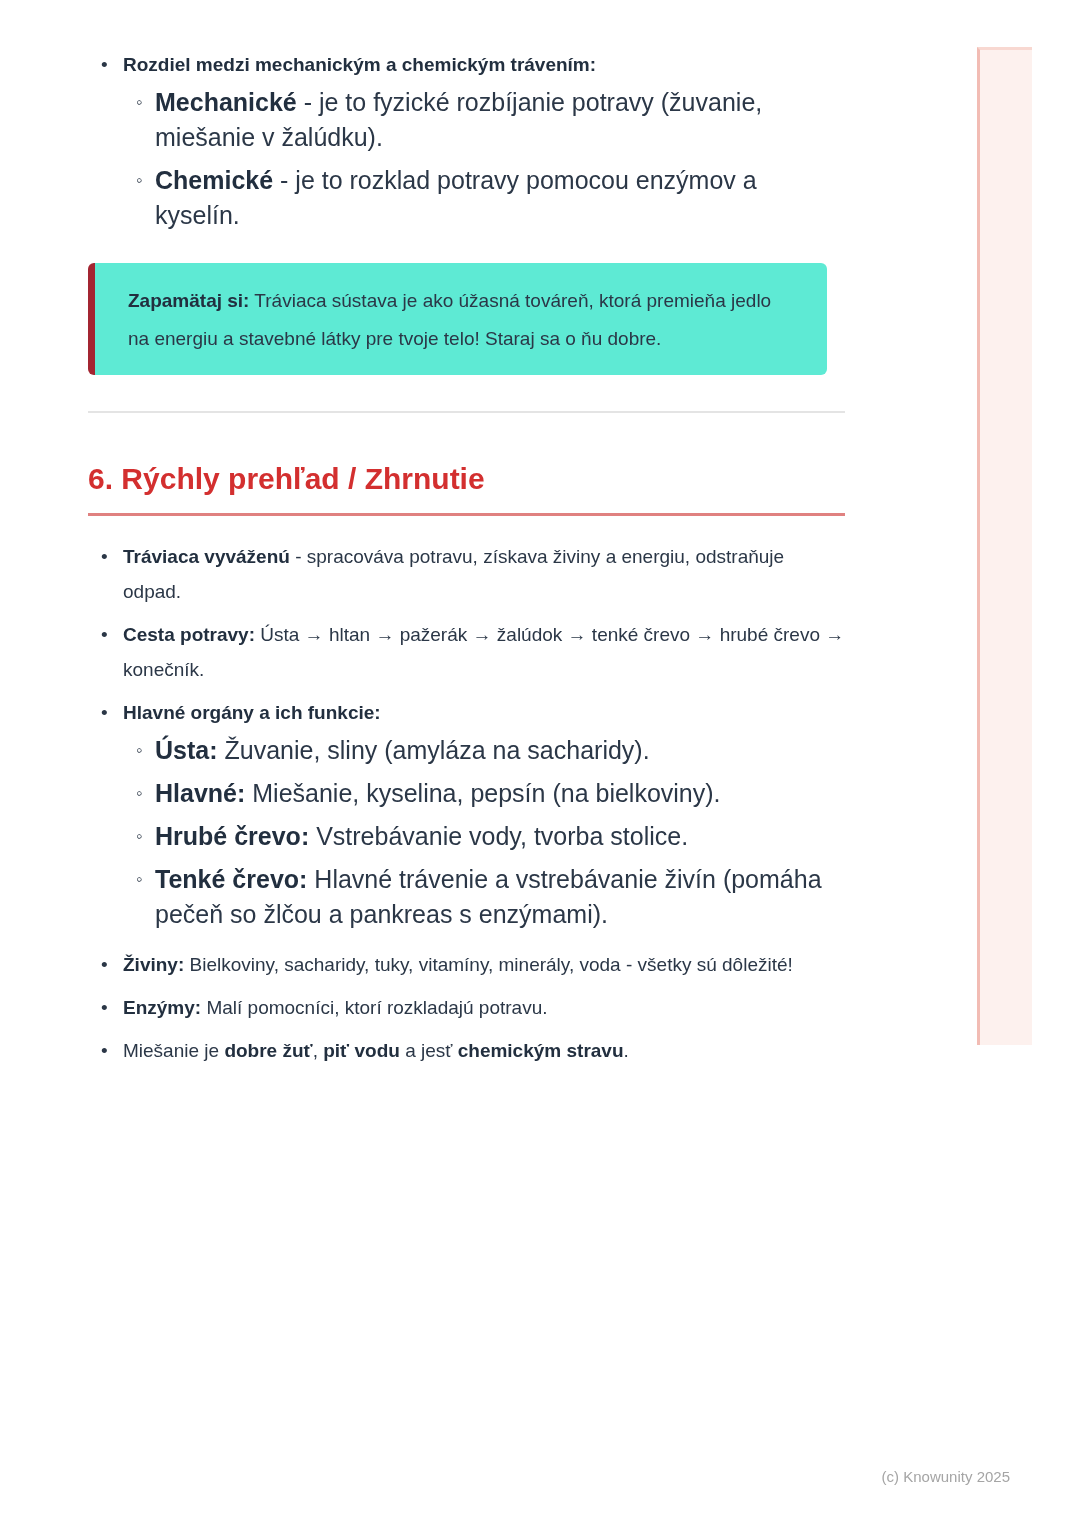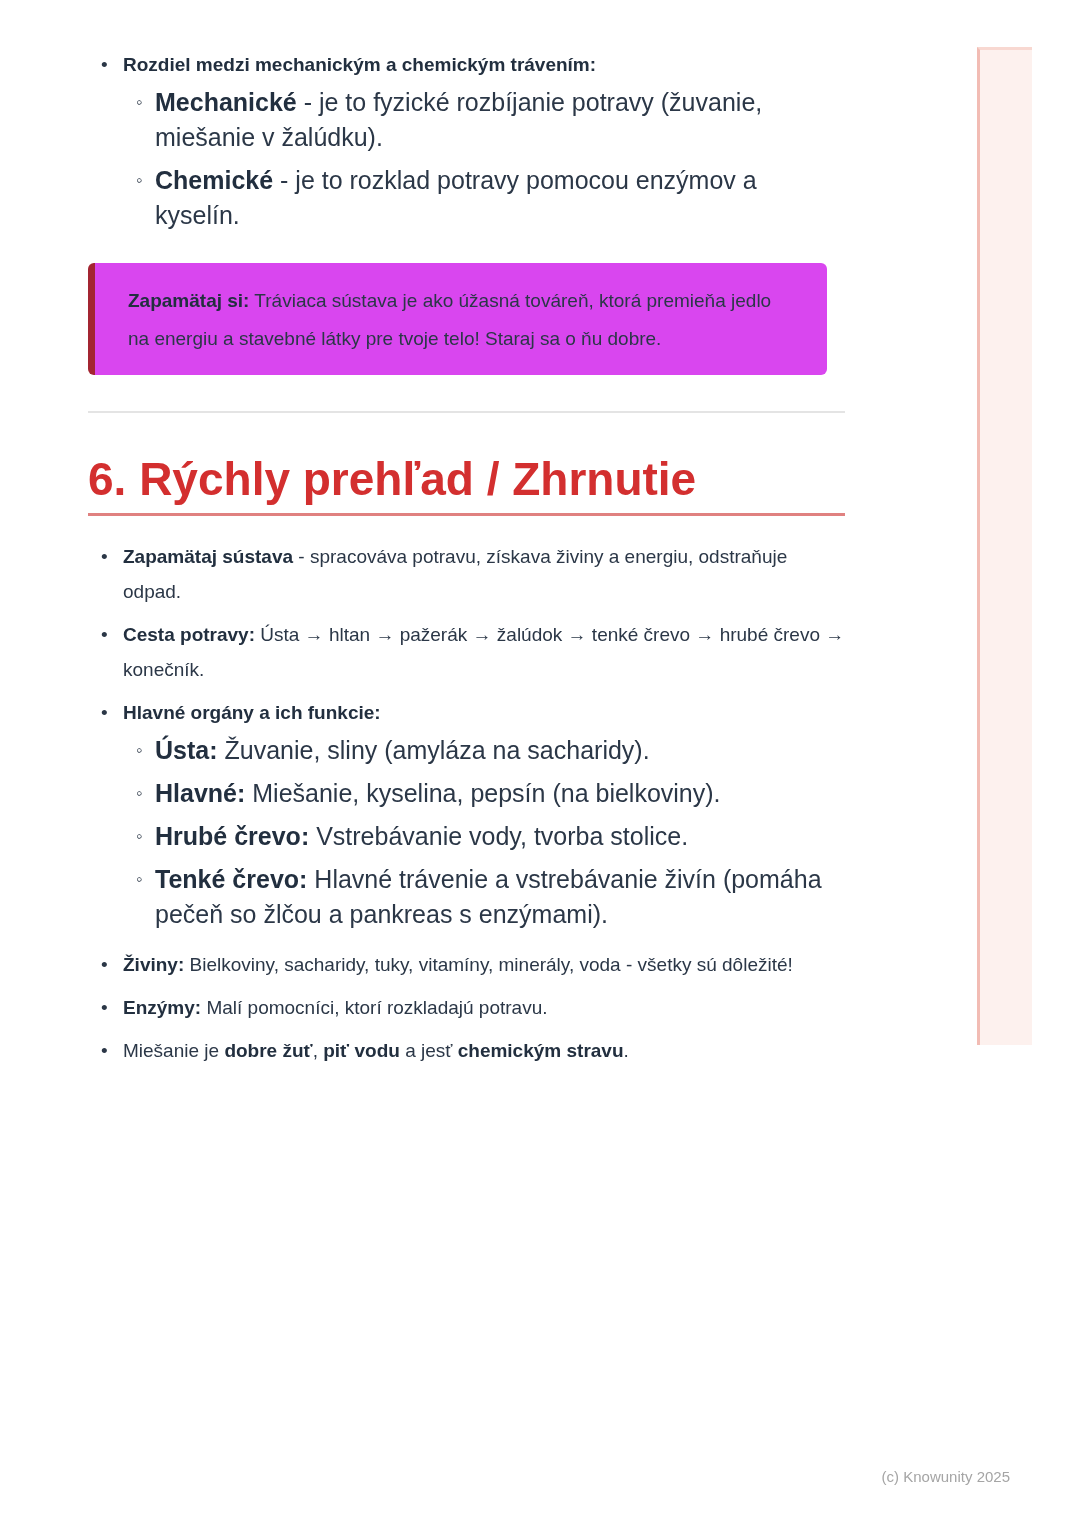--- a/index.html
+++ b/index.html
@@ -61,37 +61,37 @@
     position: absolute;
     left: 13px;
     top: 0;
     font-size: 18px;
     color: #2b3747;
   }
   .top-list { margin-top: 47px; }
   .callout {
     margin-top: 30px;
     width: 739px;
-    background: #d946ef;
+    background: #5eead4;
     border-left: 7px solid #a32531;
     border-radius: 6px;
     padding: 19px 36px 17px 33px;
     font-size: 19px;
     line-height: 38px;
   }
   .divider {
     margin-top: 36px;
     width: 100%;
     height: 2px;
     background: #e4e4e4;
   }
   .section-heading {
     margin: 46px 0 0 0;
     color: #d32f2f;
-    font-size: 46px;
+    font-size: 30px;
     line-height: 40px;
     font-weight: bold;
     padding-bottom: 14px;
     border-bottom: 3px solid #e08180;
   }
   .summary-list { margin-top: 23px; }
   .main-list > li.extra-space { margin-top: 15px; }
   strong { font-weight: bold; color: #222f3f; }
   .footer {
     position: absolute;
@@ -119,21 +119,21 @@
 
     <div class="callout">
       <span><strong>Zapamätaj si:</strong><span> Tráviaca sústava je ako úžasná továreň, ktorá premieňa jedlo na energiu a stavebné látky pre tvoje telo! Staraj sa o ňu dobre.</span></span>
     </div>
 
     <div class="divider"></div>
 
     <h2 class="section-heading">6. Rýchly prehľad / Zhrnutie</h2>
 
     <ul class="main-list summary-list">
-        <li><strong>Zapamätaj sústava</strong><span> - spracováva potravu, získava živiny a energiu, odstraňuje odpad.</span></li>
+        <li><strong>Tráviaca vyváženú</strong><span> - spracováva potravu, získava živiny a energiu, odstraňuje odpad.</span></li>
         <li><strong>Cesta potravy:</strong><span> Ústa → hltan → pažerák → žalúdok → tenké črevo → hrubé črevo → konečník.</span></li>
         <li><strong>Hlavné orgány a ich funkcie:</strong><ul class="sub-list">
             <li><strong>Ústa:</strong><span> Žuvanie, sliny (amyláza na sacharidy).</span></li>
             <li><strong>Hlavné:</strong><span> Miešanie, kyselina, pepsín (na bielkoviny).</span></li>
             <li><strong>Hrubé črevo:</strong><span> Vstrebávanie vody, tvorba stolice.</span></li>
             <li><strong>Tenké črevo:</strong><span> Hlavné trávenie a vstrebávanie živín (pomáha pečeň so žlčou a pankreas s enzýmami).</span></li>
           </ul></li>
         <li class="extra-space"><strong>Živiny:</strong><span> Bielkoviny, sacharidy, tuky, vitamíny, minerály, voda - všetky sú dôležité!</span></li>
         <li><strong>Enzýmy:</strong><span> Malí pomocníci, ktorí rozkladajú potravu.</span></li>
         <li><span>Miešanie je </span><strong>dobre žuť</strong><span>, </span><strong>piť vodu</strong><span> a jesť </span><strong>chemickým stravu</strong><span>.</span></li>

